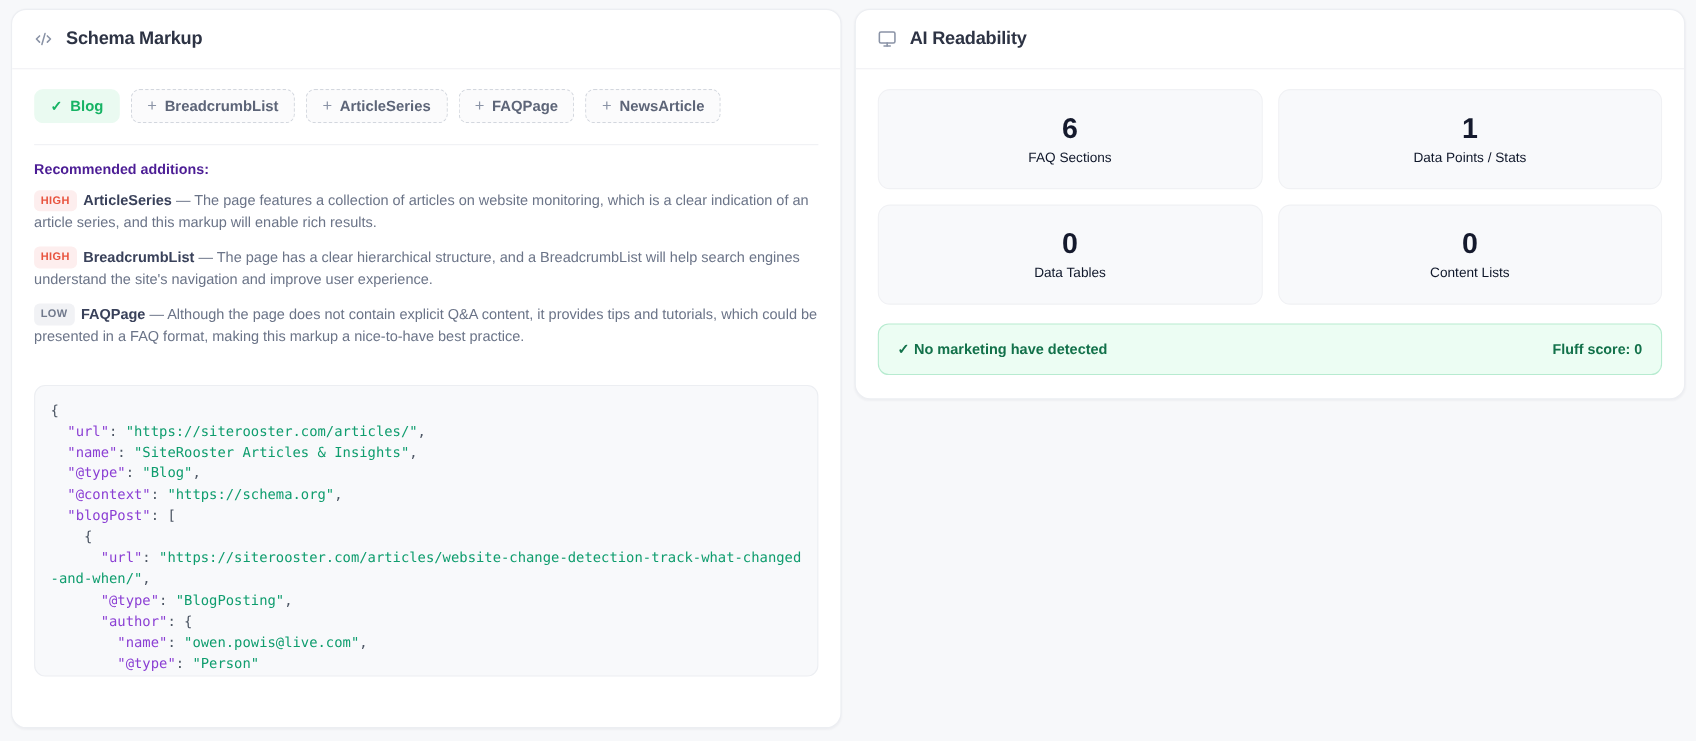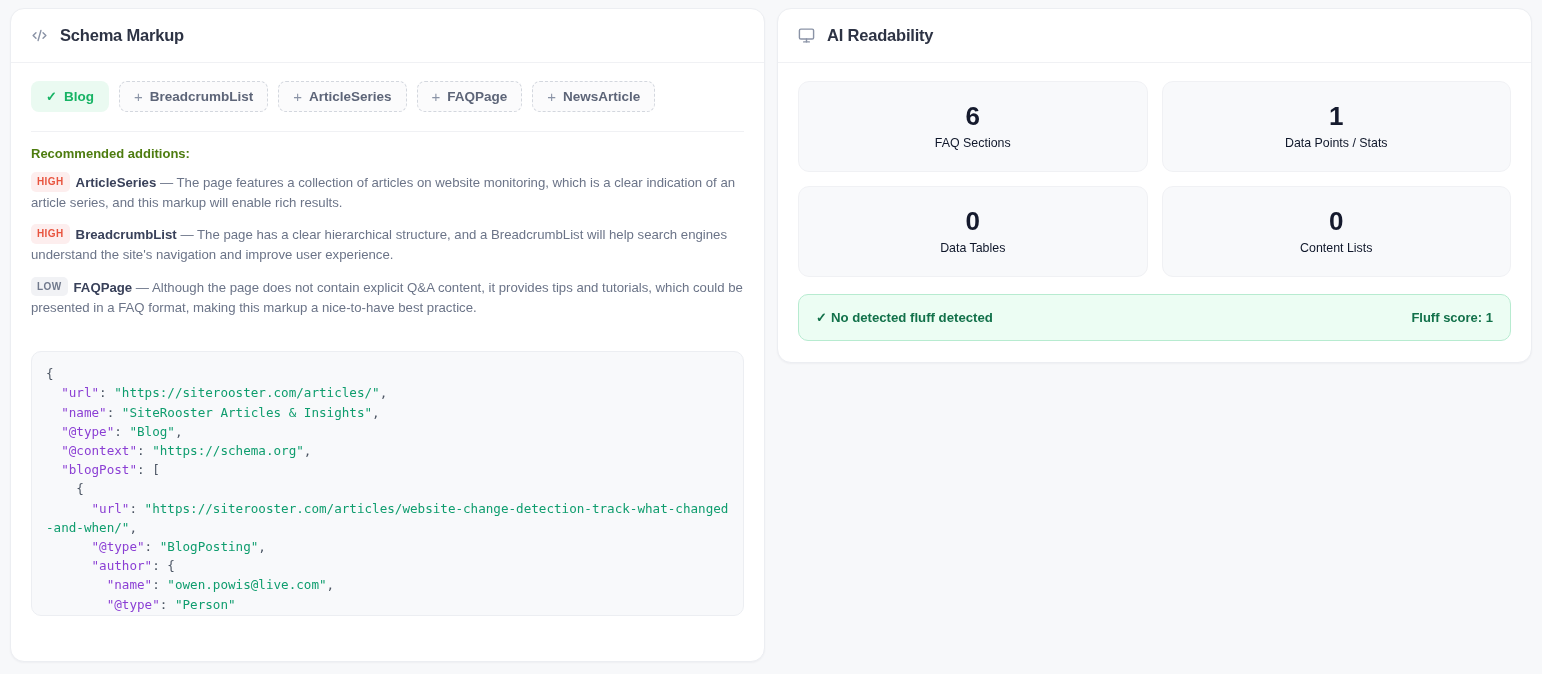--- a/index.html
+++ b/index.html
@@ -83,21 +83,21 @@
     height: 1px;
     background: #f0f1f4;
     margin: 19px 20px 0 20px;
   }
 
   
   .recs { padding: 14px 20px 0 20px; }
   .recs-title {
     font-size: 13px;
     font-weight: 700;
-    color: #4d7c0f;
+    color: #4c1d95;
     margin-bottom: 11px;
   }
   .rec-line {
     font-size: 13.2px;
     line-height: 1.55;
     color: #5d6578;
     margin-bottom: 11px;
     text-indent: 0;
   }
   .badge {
@@ -294,20 +294,20 @@
         </div>
         <div class="stat">
           <div class="stat-value">0</div>
           <div class="stat-label">Content Lists</div>
         </div>
       </div>
 
     <div class="fluff">
       <div class="fluff-left">
         <span class="fluff-check">✓</span>
-        <span>No detected fluff detected</span>
+        <span>No marketing have detected</span>
       </div>
-      <span class="fluff-score">Fluff score: 1</span>
+      <span class="fluff-score">Fluff score: 0</span>
     </div>
 
   </section>
 
 </div>
 
 </body></html>

